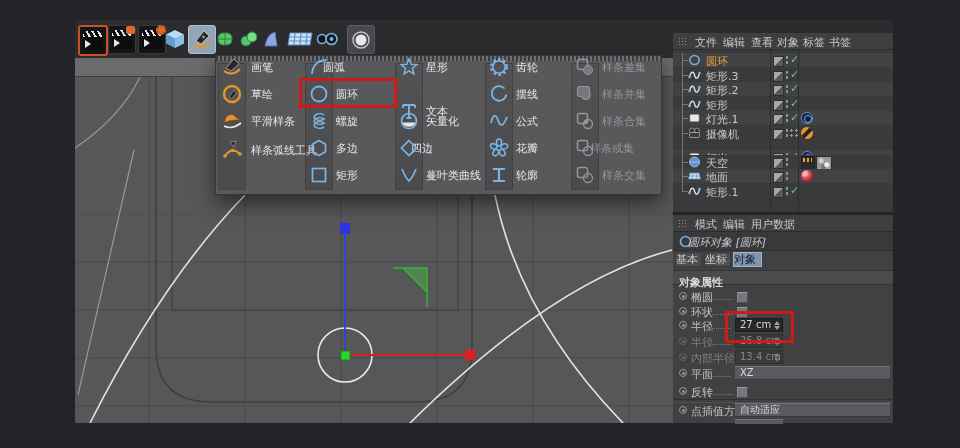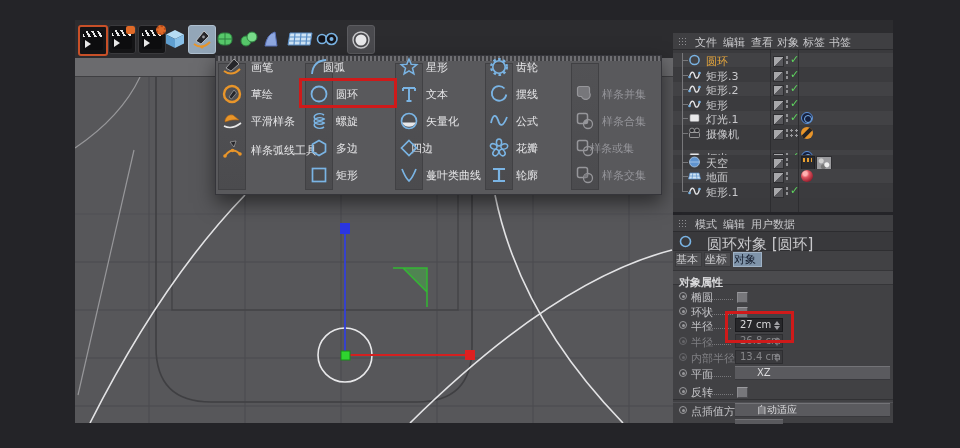--- a/index.html
+++ b/index.html
@@ -88,21 +88,21 @@
     border-top:1px solid #9b9b9f;border-left:1px solid #8b8b8f;border-right:1px solid #4c4c50;border-bottom:1px solid #4c4c50;}
   .field{position:absolute;left:62px;top:0px;width:48px;height:14px;background:#27272a;border:1px solid #1a1a1d;
     box-sizing:border-box;font-size:10px;color:#d8d8da;line-height:12px;padding-left:4px;}
   .field.dim{background:#3a3a3d;color:#87878a;border-color:#2e2e31;}
   .stepper{position:absolute;right:2px;top:2px;width:7px;height:9px;}
   .stepper:before,.stepper:after{content:"";position:absolute;left:1px;border-left:3px solid transparent;border-right:3px solid transparent;}
   .stepper:before{top:0;border-bottom:4px solid #a0a0a4;}
   .stepper:after{bottom:0;border-top:4px solid #a0a0a4;}
   .drop{position:absolute;left:62px;top:0px;width:155px;height:14px;background:#5a5a5e;
     border-top:1px solid #737377;border-bottom:1px solid #38383c;box-sizing:border-box;
-    font-size:10px;color:#dcdcde;line-height:12px;padding-left:22px;}
+    font-size:10px;color:#dcdcde;line-height:12px;padding-left:5px;}
   .sep{position:absolute;left:673px;width:220px;height:2px;border-top:1px solid #313134;border-bottom:1px solid #505054;}
   
   .redbox{position:absolute;border:3px solid #cf1a1a;z-index:50;}
   svg{display:block;}
 </style>
 </head>
 <body>
 
 <div id="stage">
 
@@ -295,21 +295,21 @@
       </svg>
       <span class="mi-label" style="margin-left:27px">矩形</span>
     </div>
 
     <div class="mi" style="left:183px;top:0px;width:80px">
       <svg class="micon" viewBox="0 0 20 20">
         <polygon points="10,2 12.2,7.2 17.8,7.6 13.5,11.2 14.9,16.8 10,13.8 5.1,16.8 6.5,11.2 2.2,7.6 7.8,7.2" fill="none" stroke="#7ab4e4" stroke-width="1.5"></polygon>
       </svg>
       <span class="mi-label" style="margin-left:27px">星形</span>
     </div>
-    <div class="mi" style="left:183px;top:27px;width:80px">
+    <div class="mi" style="left:183px;top:44px;width:80px">
       <svg class="micon" viewBox="0 0 20 20">
         <path d="M4,4 H16 M4,4 V7 M16,4 V7 M10,4 V17 M7.5,17 H12.5" fill="none" stroke="#7ab4e4" stroke-width="1.9"></path>
       </svg>
       <span class="mi-label" style="margin-left:27px">文本</span>
     </div>
     <div class="mi" style="left:183px;top:54px;width:80px">
       <svg class="micon" viewBox="0 0 20 20">
         <circle cx="10" cy="10" r="7.5" fill="none" stroke="#7ab4e4" stroke-width="1.7"></circle>
         <path d="M3.2,11.5 A7.5,7.5 0 0 0 16.8,11.5 Z" fill="#e8e8ea"></path>
       </svg>
@@ -359,20 +359,27 @@
       </svg>
       <span class="mi-label" style="margin-left:27px">花瓣</span>
     </div>
     <div class="mi" style="left:273px;top:108px;width:70px">
       <svg class="micon" viewBox="0 0 20 20">
         <path d="M4,4 H16 M10,4 V16 M4,16 H16" fill="none" stroke="#7ab4e4" stroke-width="2.2"></path>
       </svg>
       <span class="mi-label" style="margin-left:27px">轮廓</span>
     </div>
 
+    <div class="mi" style="left:359px;top:0px;width:86px">
+      <svg class="micon" viewBox="0 0 20 20">
+        <rect x="2.5" y="2.5" width="10" height="10" rx="2" fill="none" stroke="#96969a" stroke-width="1.5"></rect>
+        <circle cx="13" cy="13" r="4.5" fill="#77777b" stroke="#96969a" stroke-width="1"></circle>
+      </svg>
+      <span class="mi-label dim" style="margin-left:27px">样条差集</span>
+    </div>
     <div class="mi" style="left:359px;top:27px;width:86px">
       <svg class="micon" viewBox="0 0 20 20">
         <path d="M4.5,2.5 h8 a2,2 0 0 1 2,2 v4 a4.5,4.5 0 1 1 -8,4 h-2 a2,2 0 0 1 -2,-2 v-6 a2,2 0 0 1 2,-2 Z" fill="#77777b" stroke="#96969a" stroke-width="1.2"></path>
       </svg>
       <span class="mi-label dim" style="margin-left:27px">样条并集</span>
     </div>
     <div class="mi" style="left:359px;top:54px;width:86px">
       <svg class="micon" viewBox="0 0 20 20">
         <rect x="2.5" y="2.5" width="10" height="10" rx="2" fill="none" stroke="#96969a" stroke-width="1.5"></rect>
         <circle cx="13" cy="13" r="4.5" fill="none" stroke="#96969a" stroke-width="1.3"></circle>
@@ -542,21 +549,21 @@
     <span class="grip"></span>
     <span class="menu-item" style="left:22px">模式</span>
     <span class="menu-item" style="left:50px">编辑</span>
     <span class="menu-item" style="left:78px">用户数据</span>
   </div>
   <div class="abs" id="am-body"></div>
   <div class="abs" id="am-title">
     <svg class="abs" style="left:6px;top:3px" width="13" height="13" viewBox="0 0 13 13">
       <circle cx="6.5" cy="6.5" r="5" fill="none" stroke="#7ab4e4" stroke-width="1.6"></circle>
       </svg>
-    <span class="abs" style="left:34px;top:3px;font-size:15px;color:#c9c9cc;">圆环对象 [圆环]</span>
+    <span class="abs" style="left:15px;top:3px;font-size:11px;color:#c9c9cc;font-style:italic;">圆环对象 [圆环]</span>
   </div>
   <div class="tab" style="left:675px;width:27px;">基本</div>
   <div class="tab" style="left:704px;width:27px;">坐标</div>
   <div class="tab active" style="left:733px;width:29px;">对象</div>
 
   <div class="abs" id="am-sec">
     <span>对象属性</span>
   </div>
 
   <div class="prow" style="top:289px">

